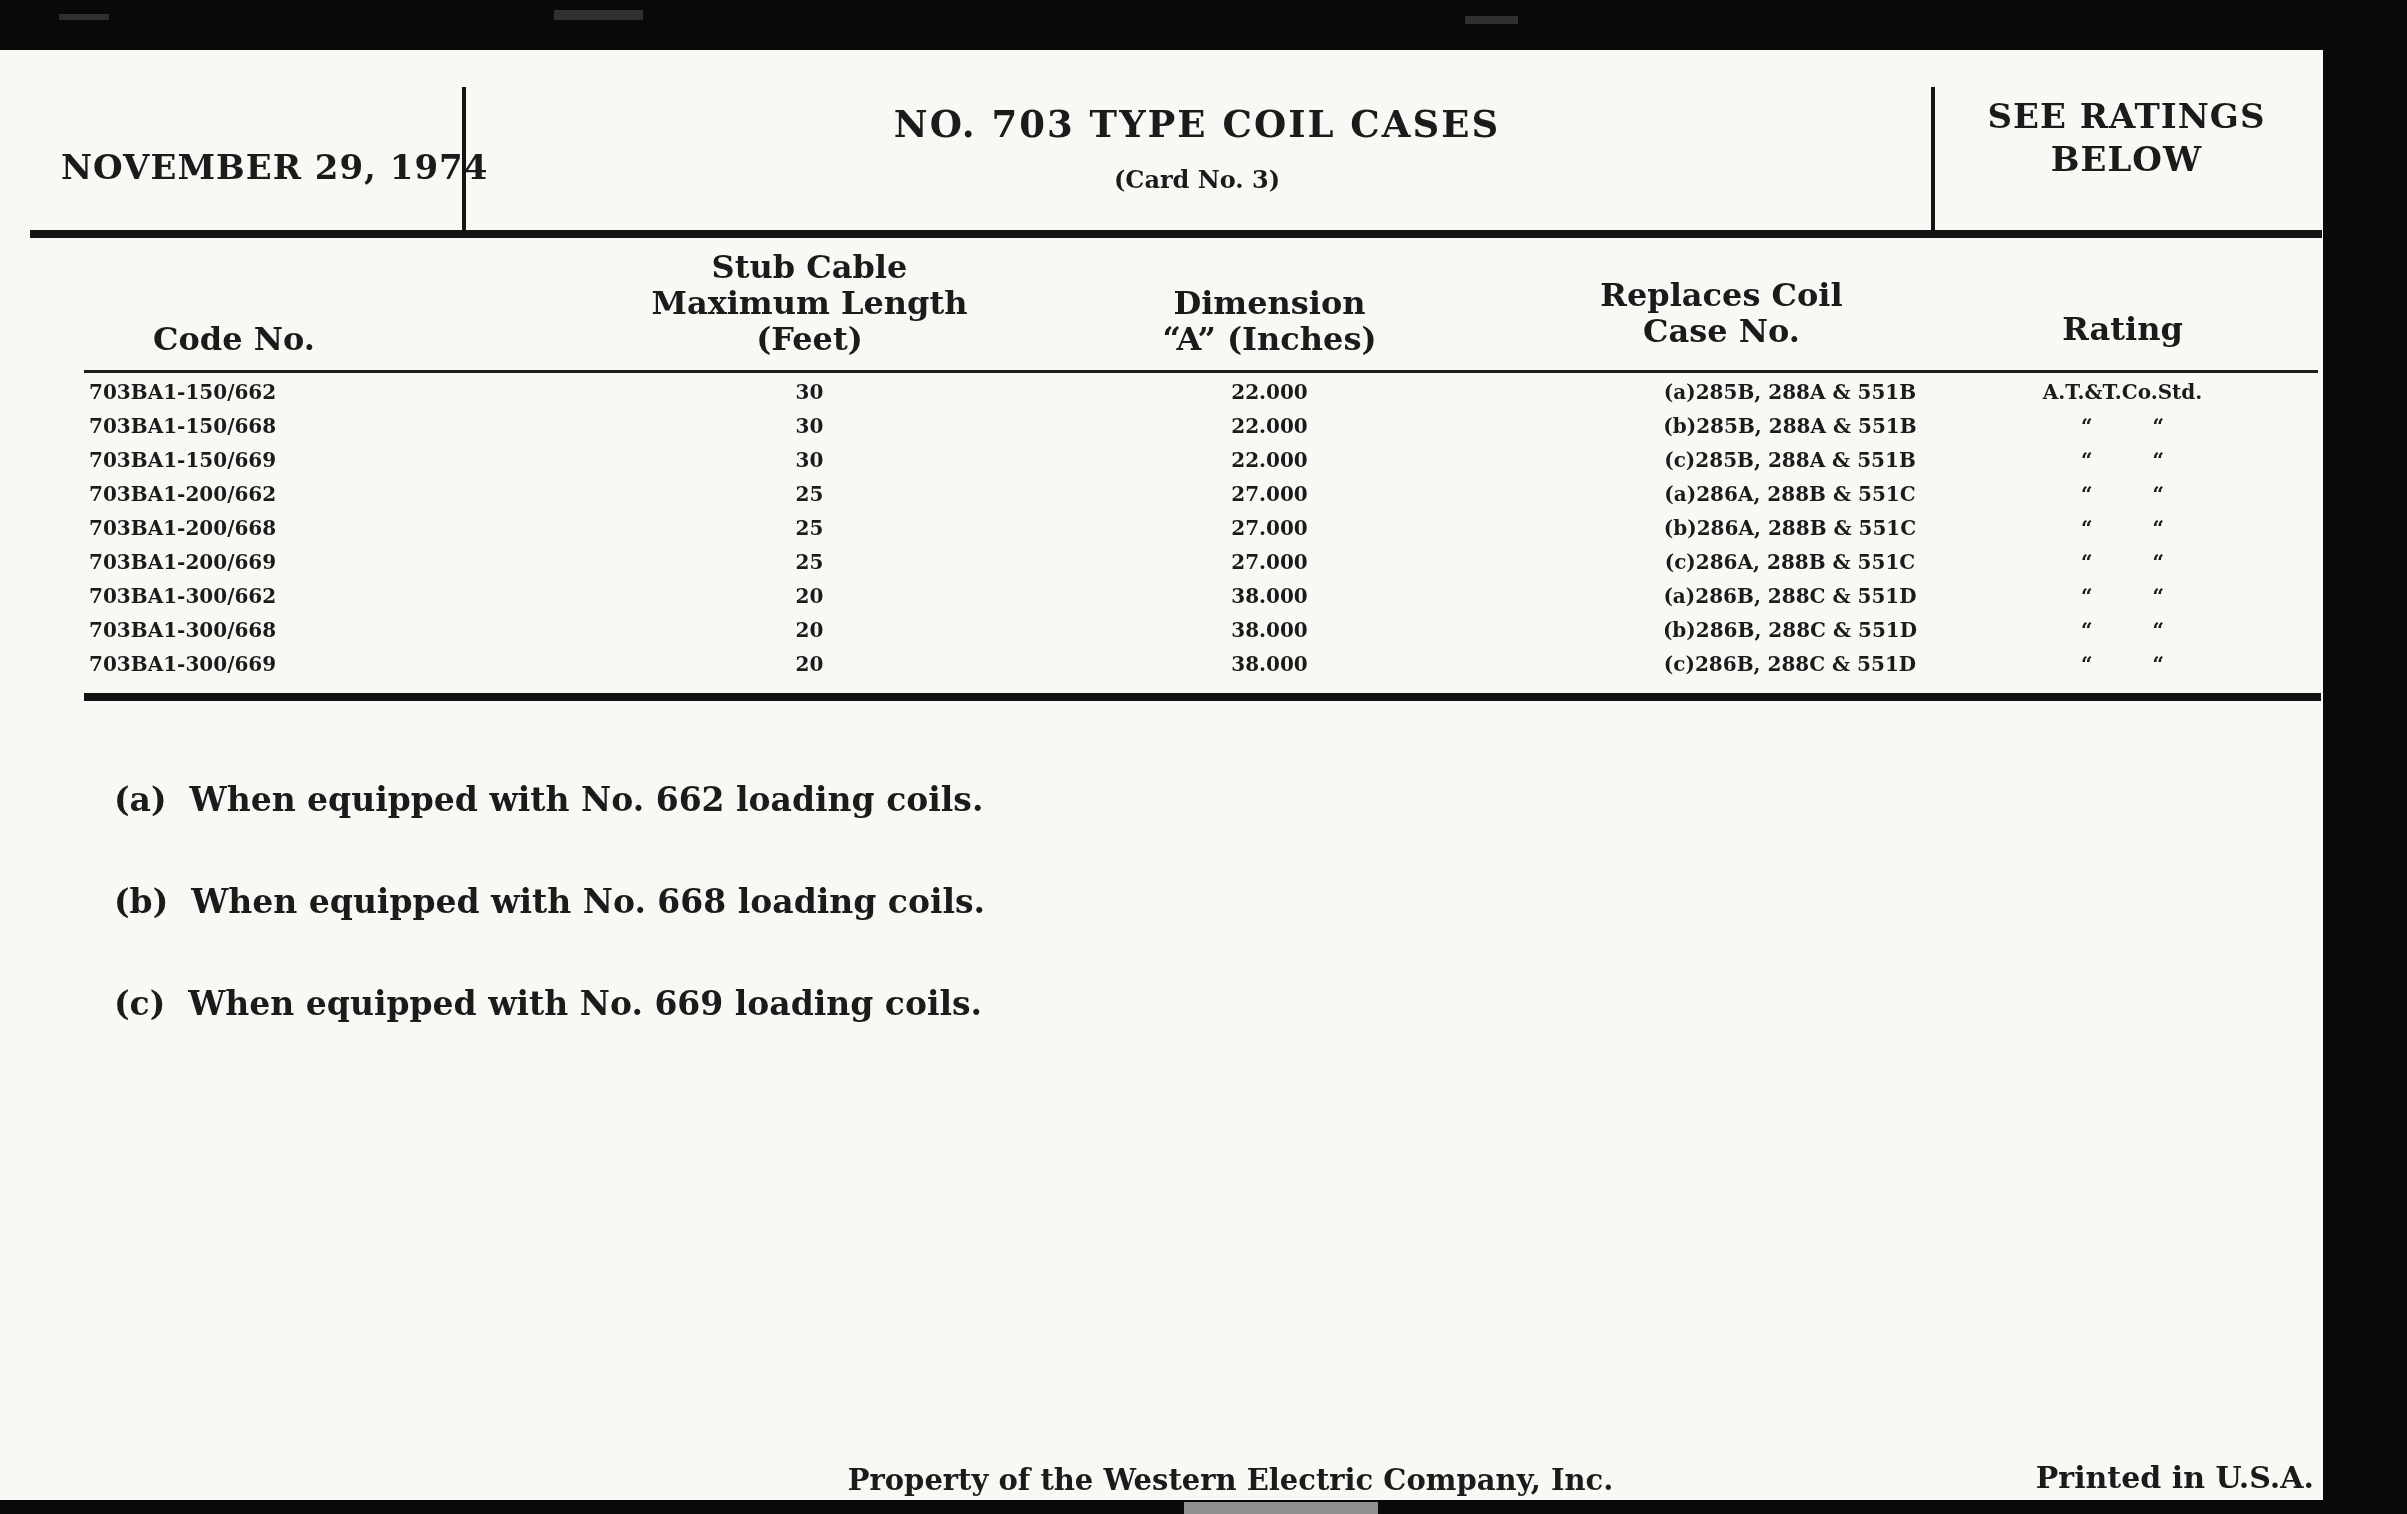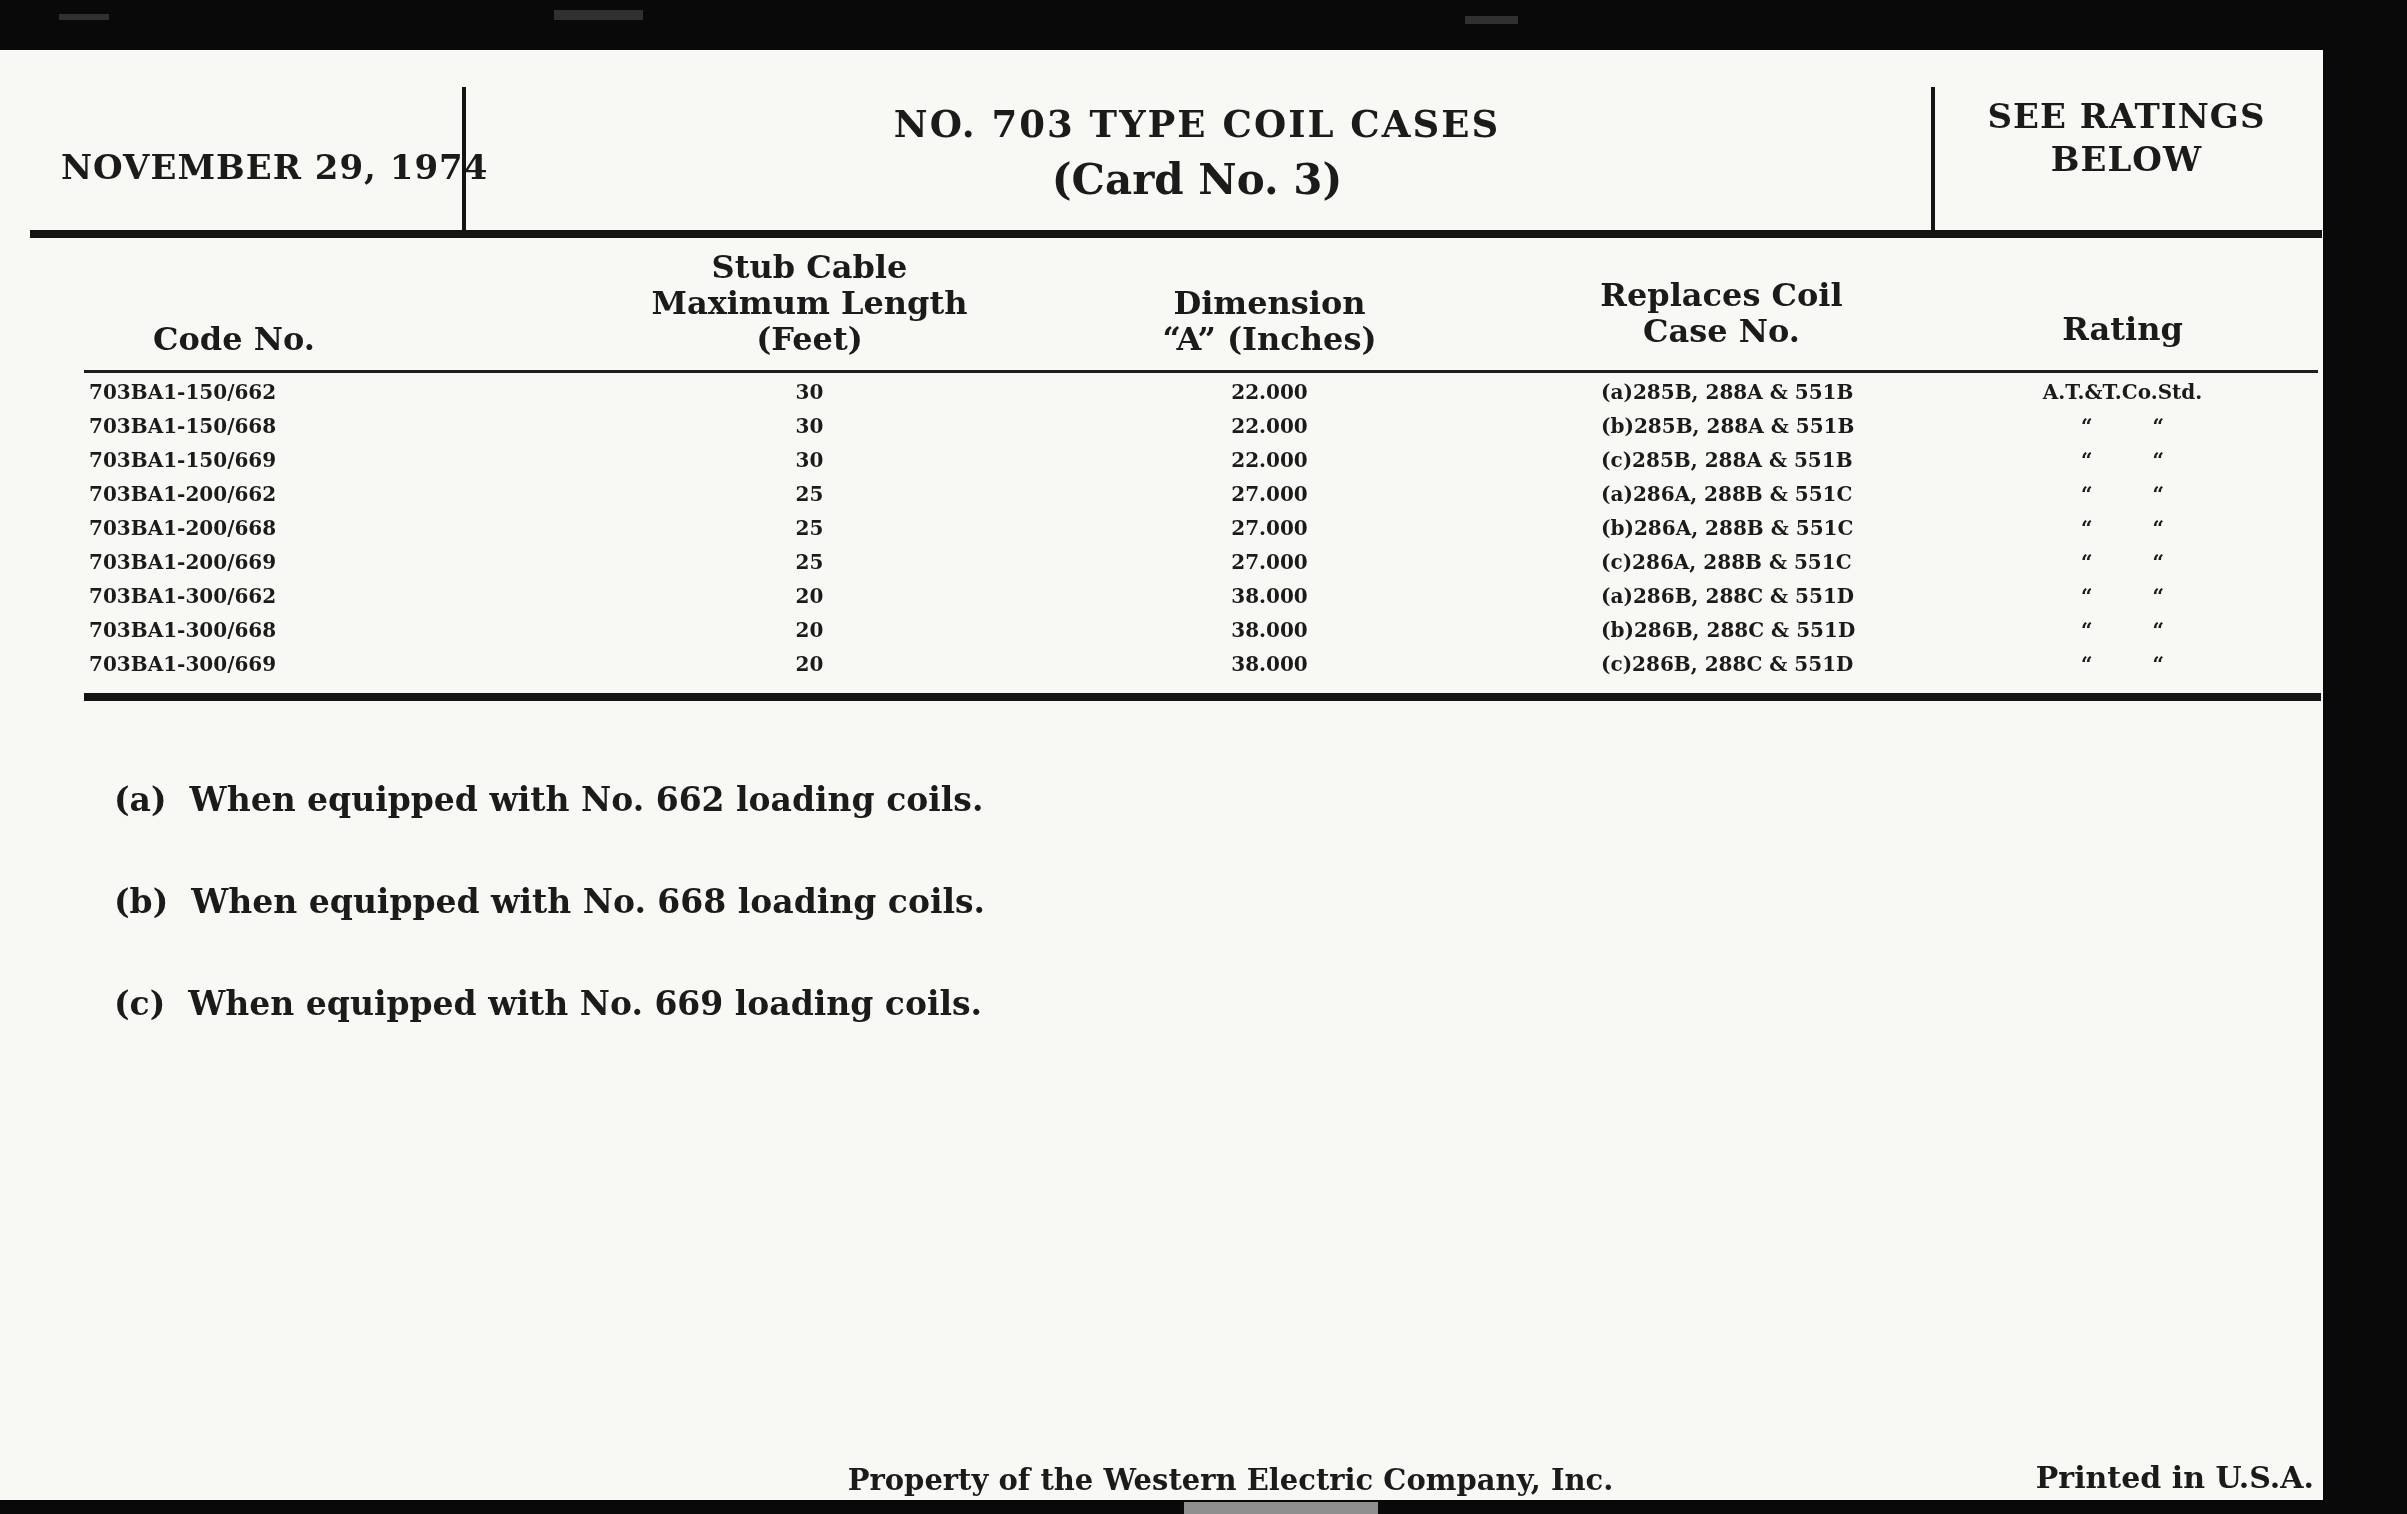--- a/index.html
+++ b/index.html
@@ -24,21 +24,21 @@
   .n3 { left: 59px; top: 14px; width: 50px; height: 6px; }
   .gray-patch { position: absolute; left: 1184px; top: 1502px; width: 194px; height: 13px; background: #8f8f8f; }
 
   
   .hdr-date { position: absolute; left: 61px; top: 147px; font-size: 34px; letter-spacing: 1px; }
   .vline { position: absolute; top: 87px; height: 145px; width: 4px; background: #141414; }
   .vline-1 { left: 462px; }
   .vline-2 { left: 1931px; }
   .hdr-title-wrap { position: absolute; left: 464px; top: 97px; width: 1466px; text-align: center; }
   .hdr-title { font-size: 37px; letter-spacing: 2px; line-height: 55px; }
-  .hdr-sub { font-size: 42px; line-height: 44px; margin-top: 6px; }
+  .hdr-sub { font-size: 24px; line-height: 44px; margin-top: 6px; }
   .hdr-ratings { position: absolute; left: 1931px; top: 95px; width: 391px; text-align: center; font-size: 34px; line-height: 43px; letter-spacing: 1px; }
 
   .rule-thick { position: absolute; background: #141414; height: 8px; }
   .rule-top { left: 30px; top: 230px; width: 2292px; }
   .rule-bottom { left: 84px; top: 693px; width: 2237px; }
   .rule-thin { position: absolute; left: 84px; top: 370px; width: 2234px; height: 3px; background: #1f1f1f; }
 
   
   .thead { position: absolute; left: 0; top: 246px; width: 2322px; height: 111px;
            display: flex; align-items: flex-end; font-size: 32px; line-height: 36px; }
@@ -47,21 +47,21 @@
   .h-stub   { width: 451px; text-align: center; }
   .h-dim    { width: 469px; text-align: center; }
   .h-repl   { width: 475px; text-align: center; padding-right: 40px; padding-bottom: 8px; }
   .h-rating { width: 327px; text-align: center; padding-right: 40px; padding-bottom: 10px; }
 
   .tbody { position: absolute; left: 0; top: 375px; width: 2322px; font-size: 20px; line-height: 34px; }
   .trow { display: flex; }
   .c-code   { width: 584px; padding-left: 89px; }
   .c-stub   { width: 451px; text-align: center; }
   .c-dim    { width: 469px; text-align: center; }
-  .c-repl   { width: 475px; padding-left: 97px; }
+  .c-repl   { width: 475px; padding-left: 97px; text-align: center; }
   .c-rating { width: 327px; text-align: center; padding-right: 40px; }
 
   
   .footnotes { position: absolute; left: 94px; top: 715px; font-size: 33px; line-height: 34px; white-space: pre; margin-left: 20px; }
 
   
   .footer-center { position: absolute; left: 139px; top: 1463px; width: 2183px; text-align: center; font-size: 29px; }
   .footer-right  { position: absolute; right: 94px; top: 1460px; font-size: 30px; text-align: right; }
 </style>
 </head>

